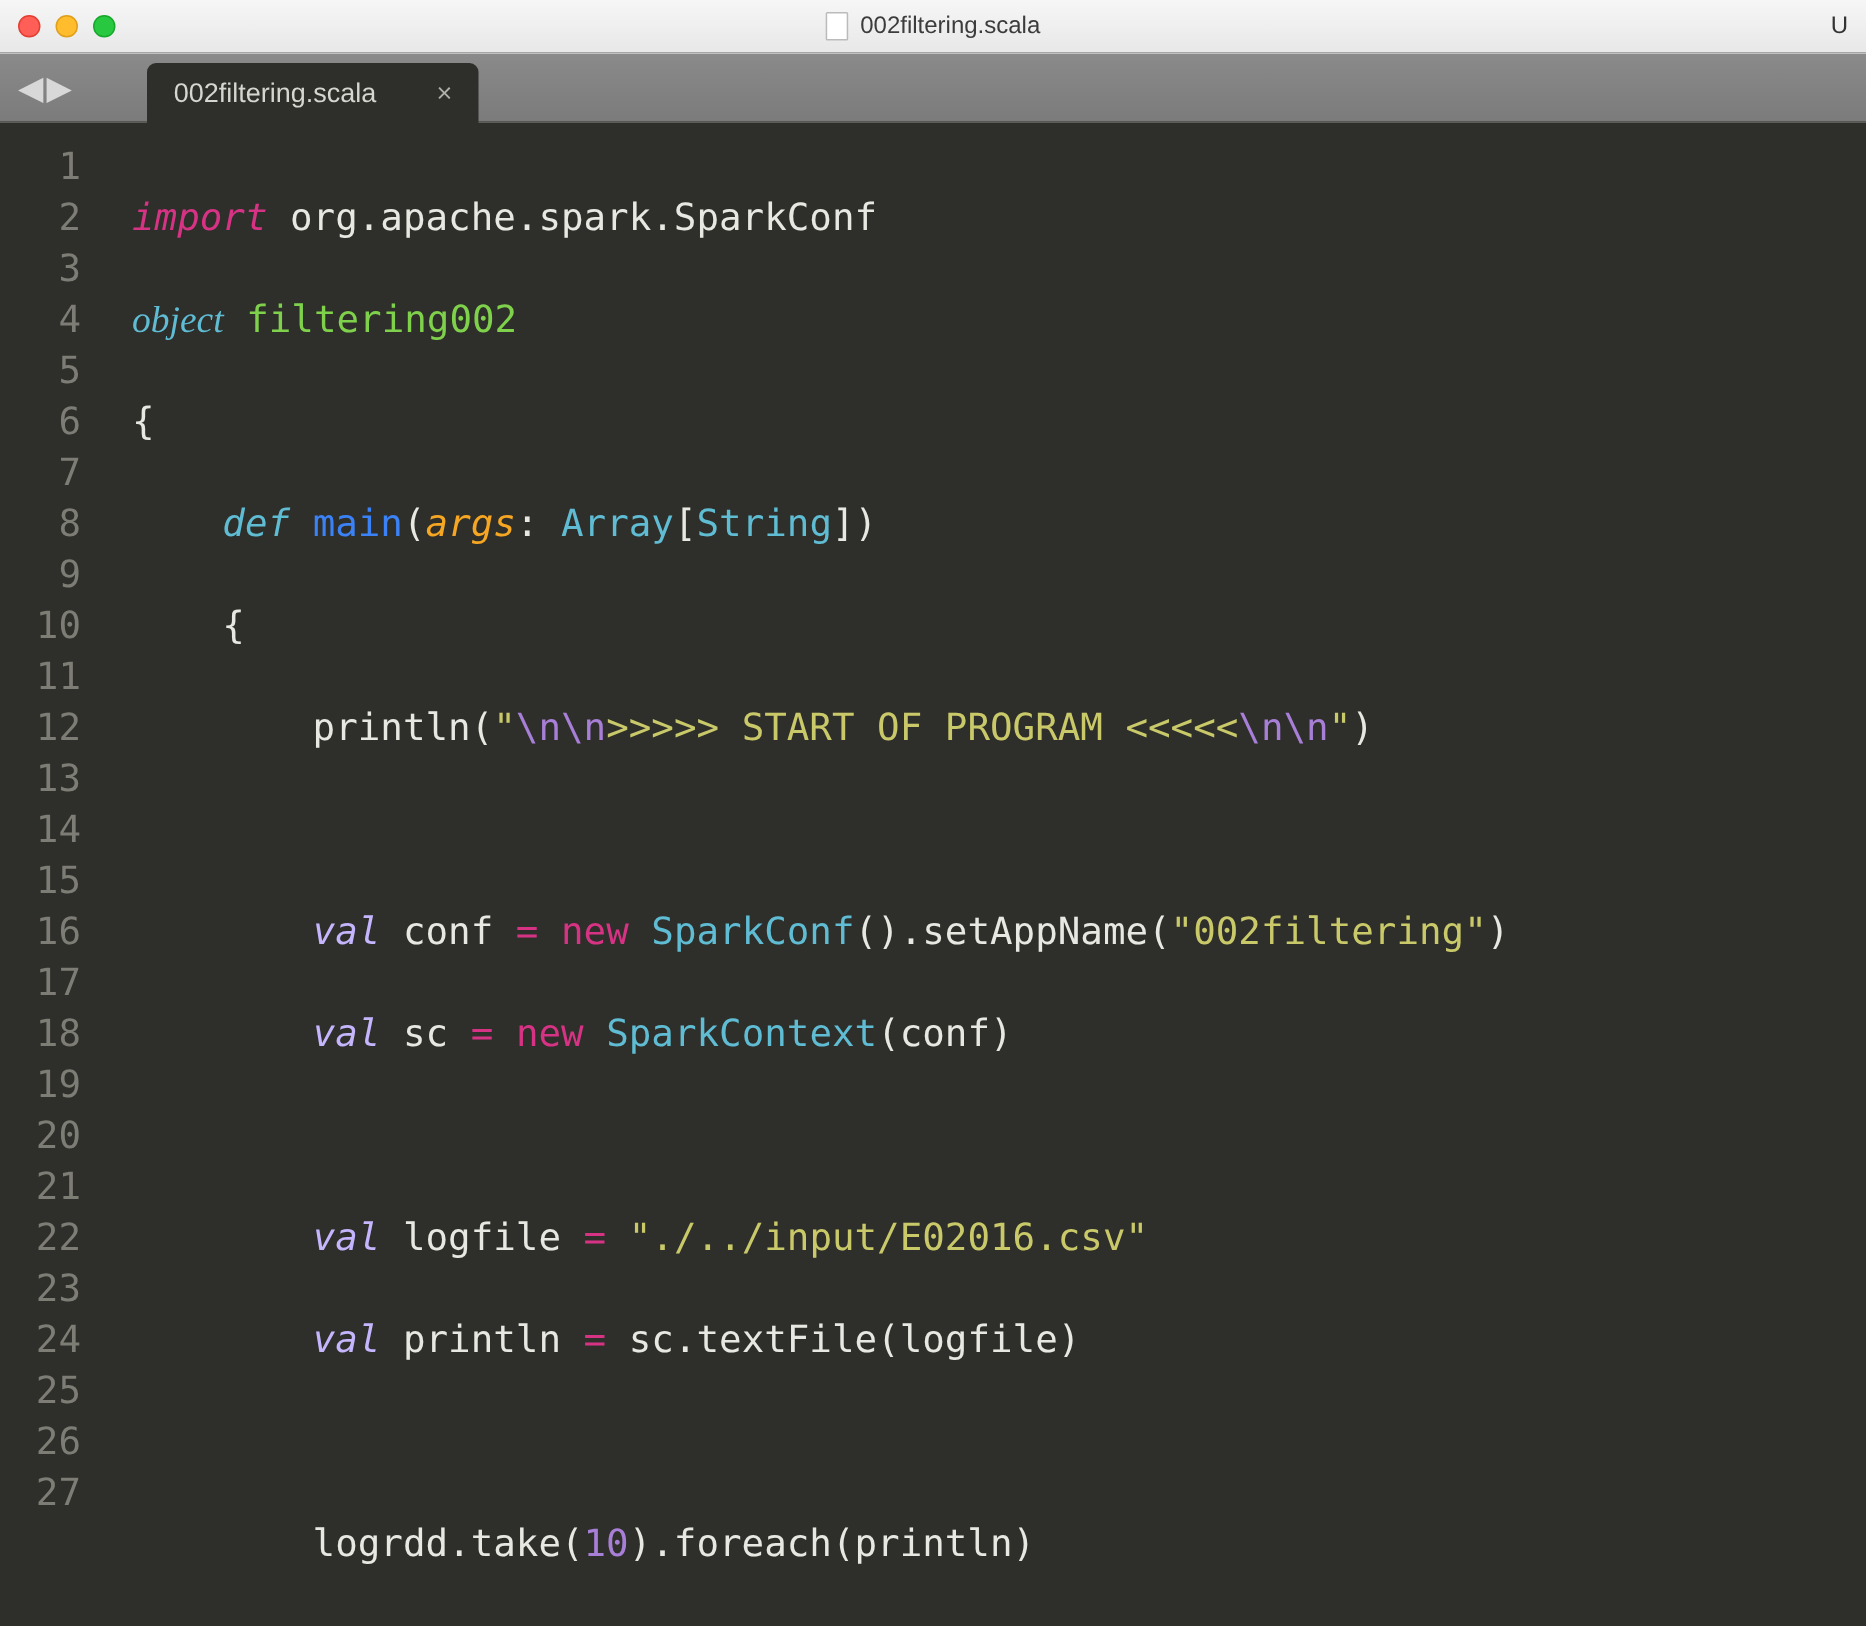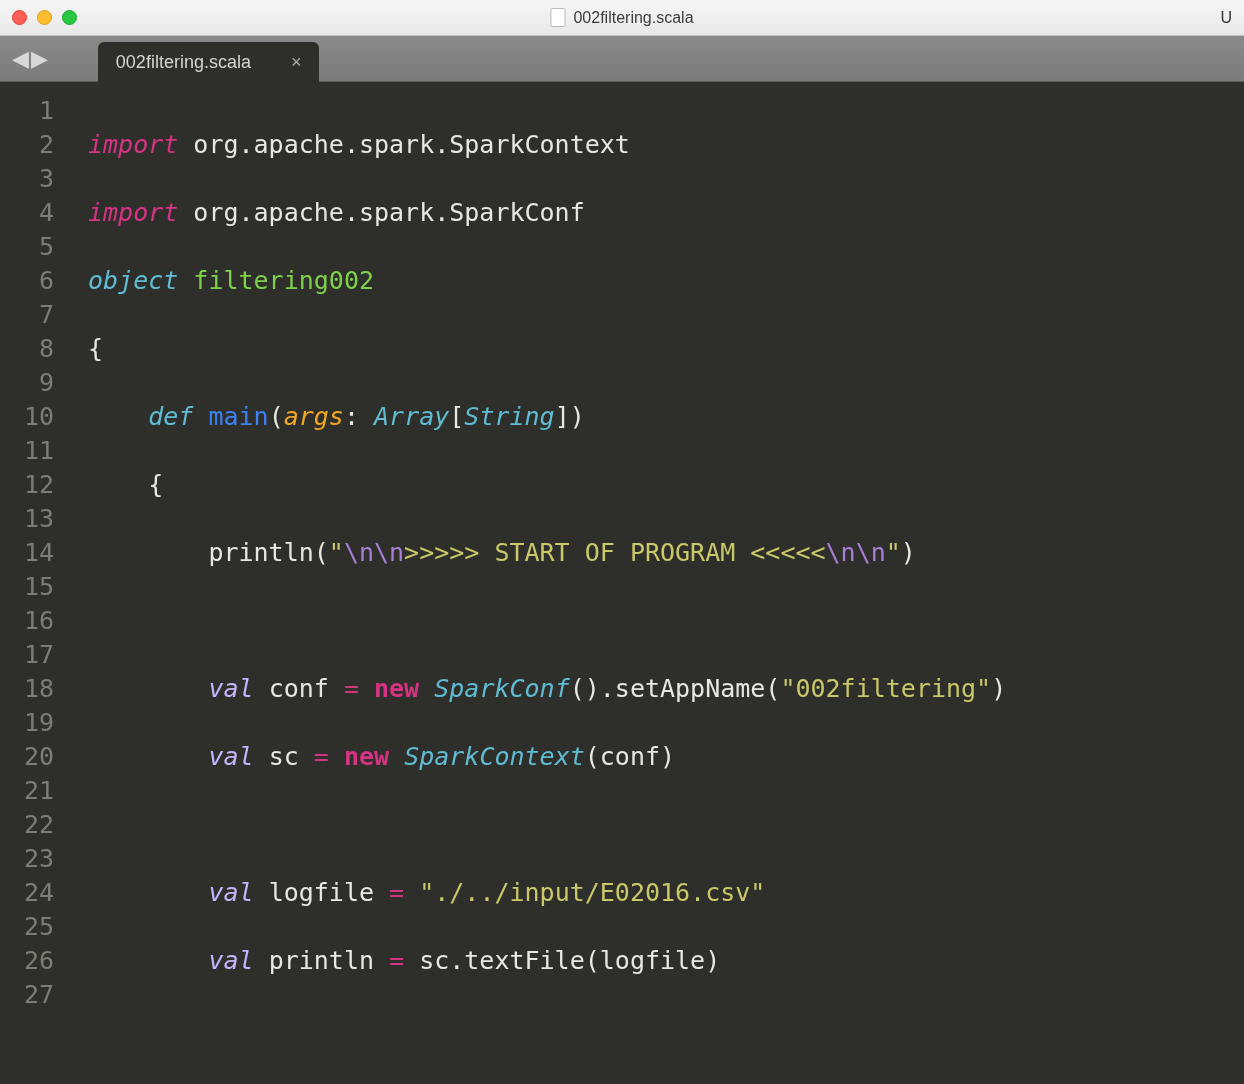--- a/index.html
+++ b/index.html
@@ -101,28 +101,28 @@
     .code {
       flex: 1;
       padding: 12px 0 0 24px;
       color: #e8e8e2;
       white-space: pre;
       position: relative;
     }
     .ln { height: 34px; }
     
     .kw-import { color: #d63384; font-style: italic; }
-    .kw-object { color: #5fbcd3; font-style: italic; }
+    .kw-object { color: #5fbcd3; font-style: italic; font-family: Liberation Serif, serif; }
     .kw-def { color: #5fbcd3; font-style: italic; }
     .kw-val { color: #c4b5fd; font-style: italic; }
-    .kw-new { color: #d63384; font-weight: bold; }
+    .kw-new { color: #d63384; }
     .fn-main { color: #3b82f6; }
     .obj-name { color: #7fd14c; }
     .param { color: #f5a623; font-style: italic; }
-    .type { color: #5fbcd3; font-style: italic; }
+    .type { color: #5fbcd3; }
     .str { color: #c9c96a; }
     .esc { color: #a87fd6; }
     .num { color: #a87fd6; }
     .op { color: #d63384; }
     .txt { color: #e8e8e2; }
   </style>
 </head>
 <body>
 
 <div class="titlebar">
@@ -173,21 +173,20 @@
     <div class="ln">20</div>
     <div class="ln">21</div>
     <div class="ln">22</div>
     <div class="ln">23</div>
     <div class="ln">24</div>
     <div class="ln">25</div>
     <div class="ln">26</div>
     <div class="ln">27</div>
   </div>
   <div class="code">
-<div class="ln"><span class="kw-import">import</span><span class="txt"> org.apache.spark.SparkContext</span></div>
 <div class="ln"><span class="kw-import">import</span><span class="txt"> org.apache.spark.SparkConf</span></div>
 <div class="ln"><span class="kw-object">object</span><span class="obj-name"> filtering002</span></div>
 <div class="ln"><span class="txt">{</span></div>
 <div class="ln">    <span class="kw-def">def</span><span class="fn-main"> main</span><span class="txt">(</span><span class="param">args</span><span class="txt">: </span><span class="type">Array</span><span class="txt">[</span><span class="type">String</span><span class="txt">]</span><span class="txt">)</span></div>
 <div class="ln"><span class="txt">    {</span></div>
 <div class="ln"><span class="txt">        println(</span><span class="str">"</span><span class="esc">\n\n</span><span class="str">&gt;&gt;&gt;&gt;&gt; START OF PROGRAM &lt;&lt;&lt;&lt;&lt;</span><span class="esc">\n\n</span><span class="str">"</span><span class="txt">)</span></div>
 <div class="ln"></div>
 <div class="ln">        <span class="kw-val">val</span><span class="txt"> conf </span><span class="op">=</span><span class="txt"> </span><span class="kw-new">new</span><span class="type"> SparkConf</span><span class="txt">().setAppName(</span><span class="str">"</span><span class="str">002filtering</span><span class="str">"</span><span class="txt">)</span></div>
 <div class="ln">        <span class="kw-val">val</span><span class="txt"> sc </span><span class="op">=</span><span class="txt"> </span><span class="kw-new">new</span><span class="type"> SparkContext</span><span class="txt">(conf)</span></div>
 <div class="ln"></div>

